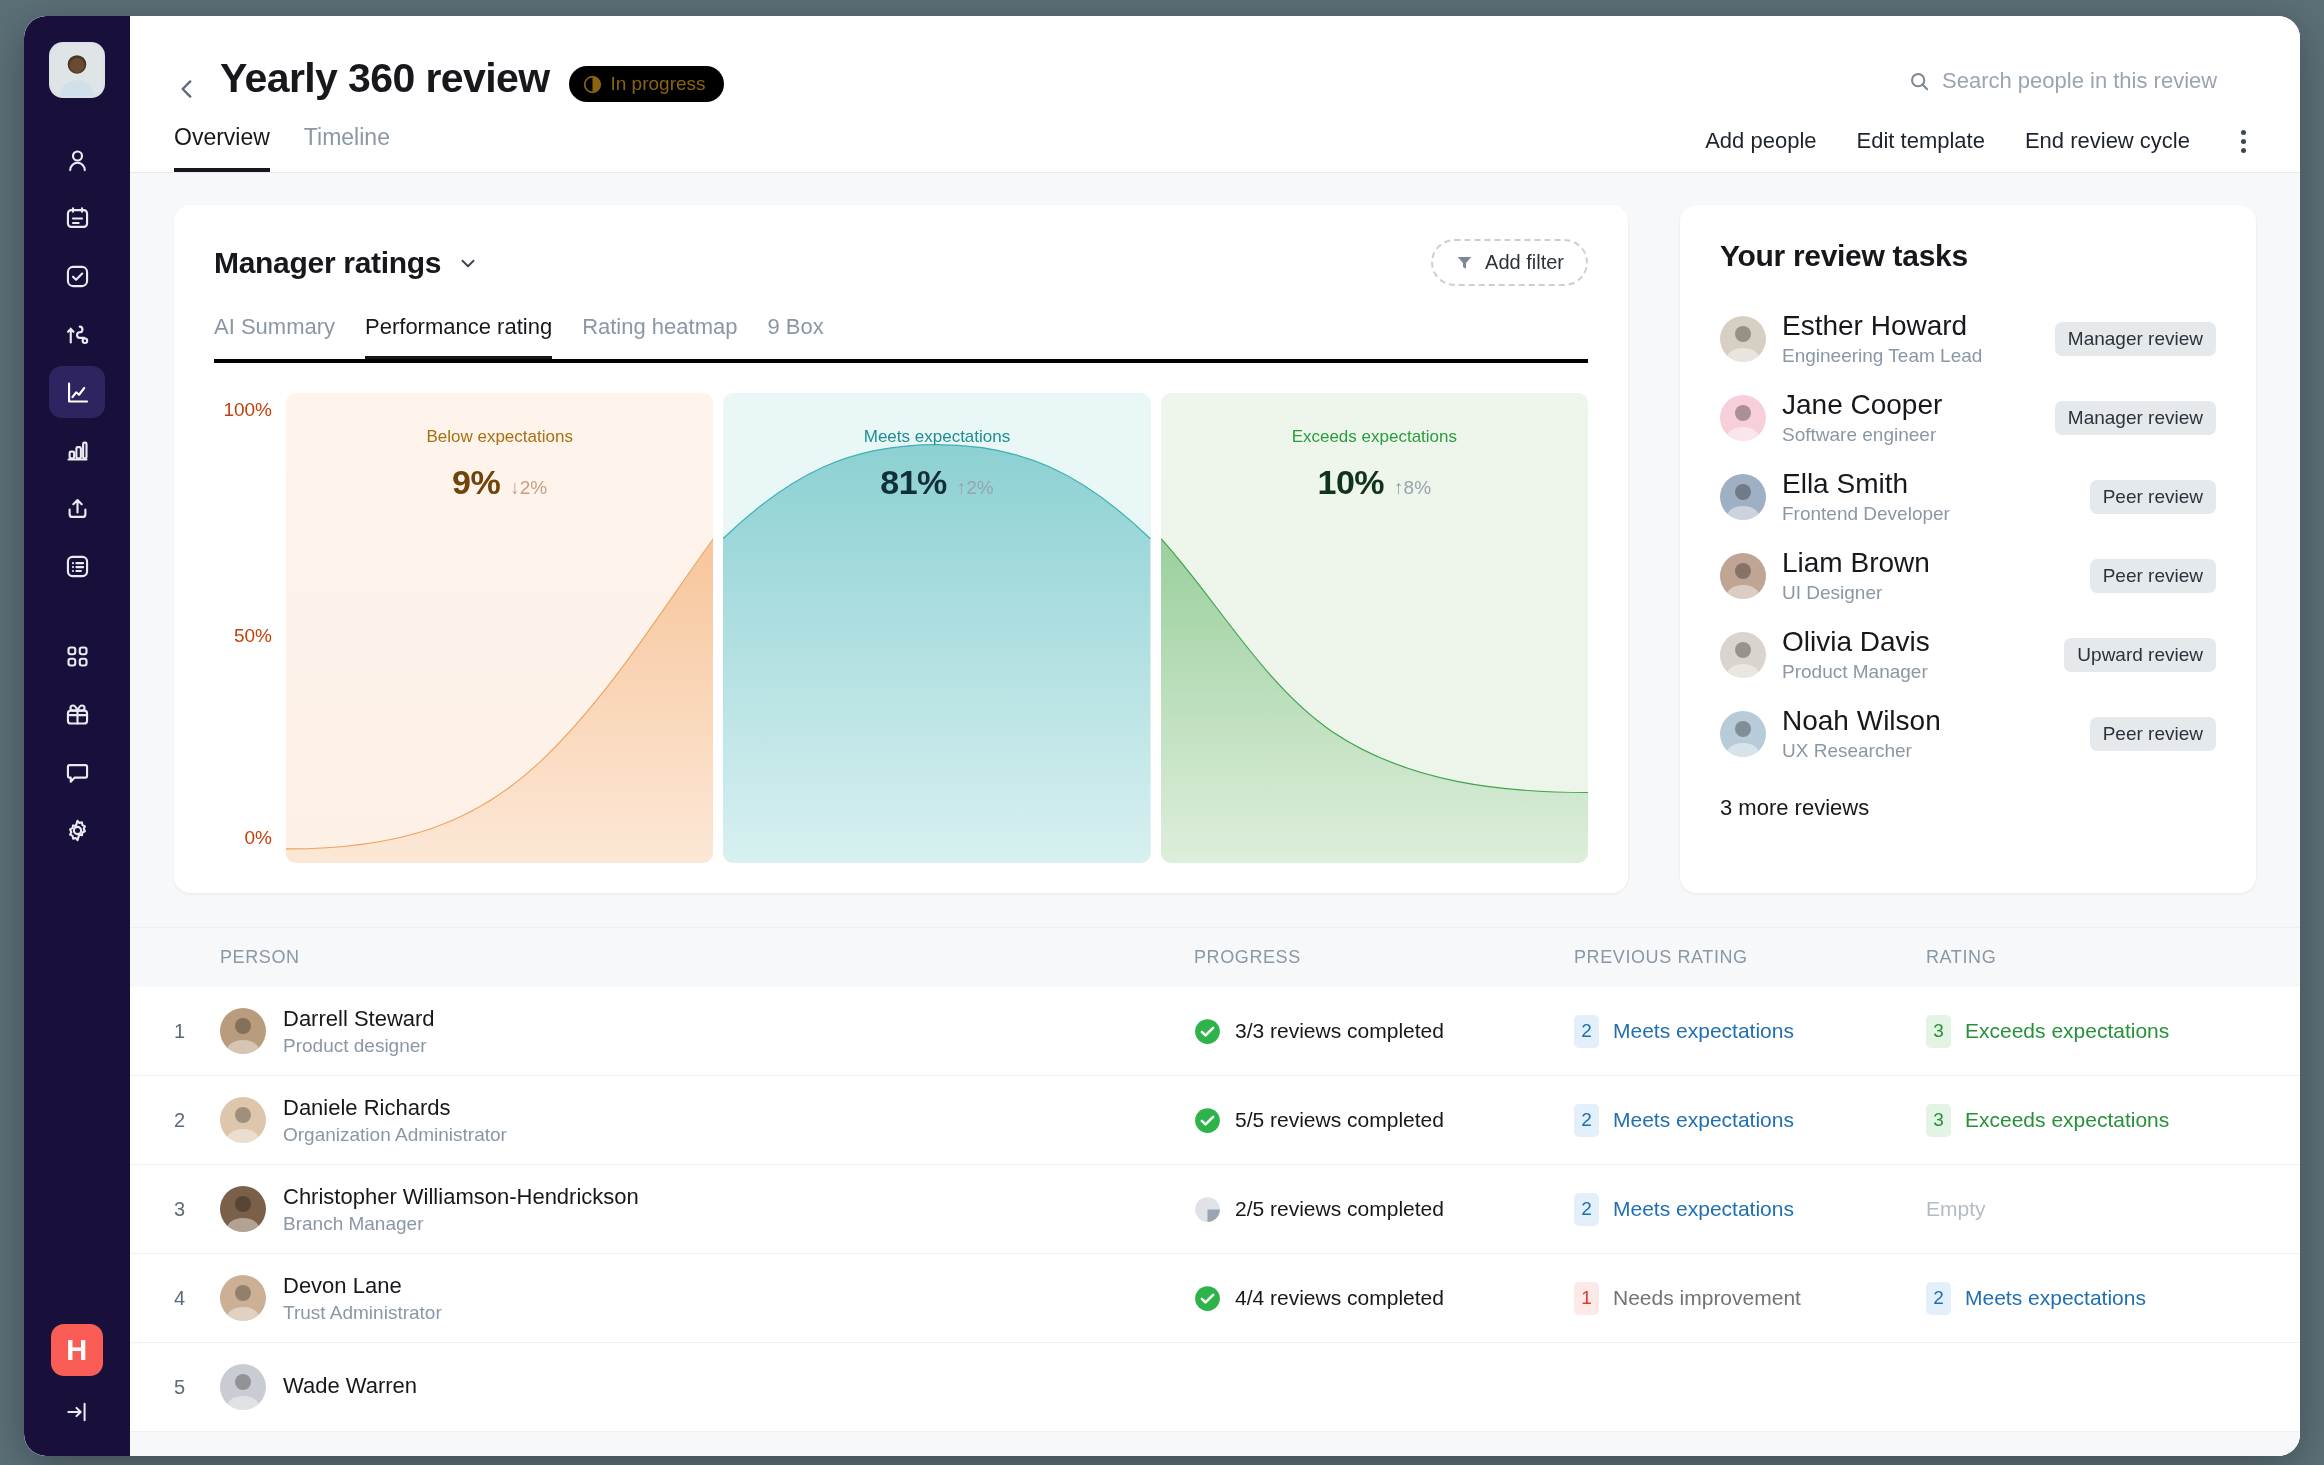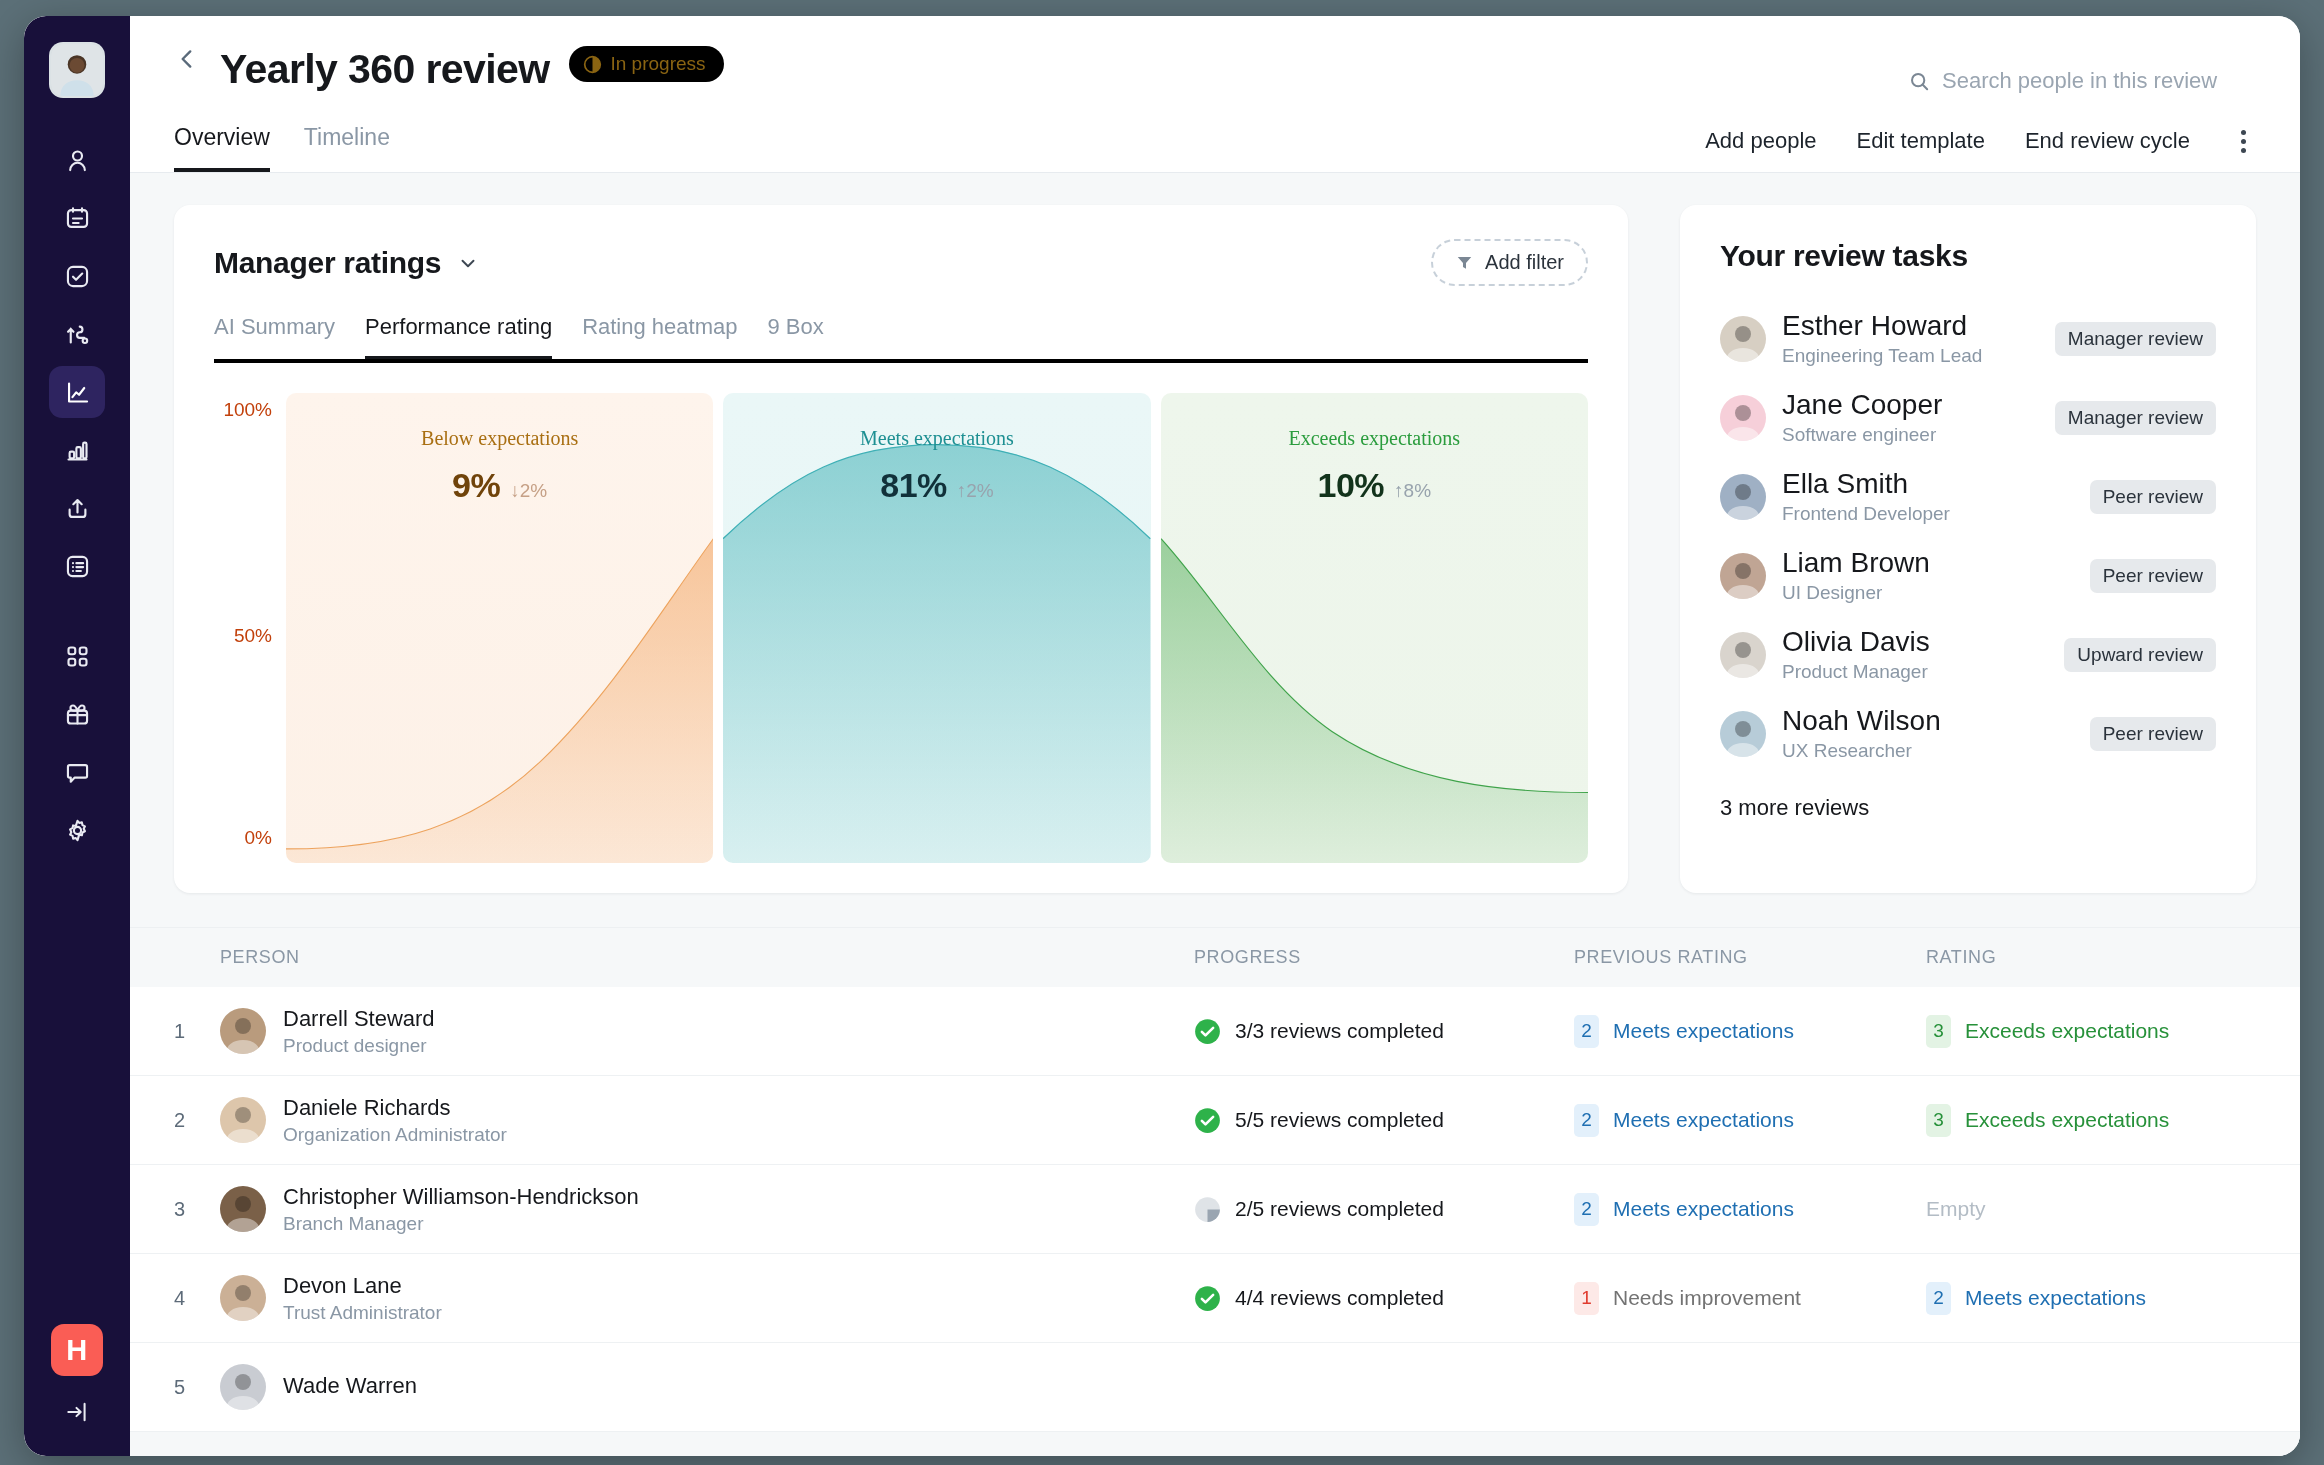--- a/index.html
+++ b/index.html
@@ -56,21 +56,21 @@
     background: #fa5d55; color: #fff;
     display: flex; align-items: center; justify-content: center;
     font-size: 29px; font-weight: bold; letter-spacing: .5px;
   }
   .collapse-btn { width: 52px; height: 44px; display: flex; align-items: center; justify-content: center; cursor: pointer; }
 
   
   .main { flex: 1 1 auto; display: flex; flex-direction: column; background: #ffffff; min-width: 0; }
 
   .topbar { padding: 30px 44px 0 44px; position: relative; flex: 0 0 auto; }
-  .title-row { display: flex; align-items: flex-start; gap: 20px; height: 56px; }
+  .title-row { display: flex; align-items: flex-end; gap: 20px; height: 56px; }
   .back-chevron { width: 26px; height: 26px; cursor: pointer; flex: 0 0 auto; color: #5a6a7a; }
   .page-title { font-size: 41px; font-weight: bold; color: #16181c; letter-spacing: -.6px; white-space: nowrap; }
   .status-pill {
     display: inline-flex; align-items: center; gap: 8px;
     background: #000000; color: #8a6412;
     border-radius: 999px; padding: 7px 18px 7px 14px;
     font-size: 19px; white-space: nowrap;
   }
   .status-pill svg { width: 19px; height: 19px; flex: 0 0 auto; }
 
@@ -125,21 +125,21 @@
   .ctab.active { color: #16181c; border-bottom-color: #16181c; }
 
   .plot-wrap { display: flex; margin-top: 30px; height: 470px; }
   .y-axis { width: 72px; flex: 0 0 72px; position: relative; }
   .y-tick { position: absolute; right: 14px; font-size: 19px; color: #c2410c; white-space: nowrap; }
   .bands { flex: 1 1 auto; display: flex; gap: 10px; position: relative; min-width: 0; }
   .band { flex: 1 1 0; border-radius: 10px; position: relative; overflow: hidden; padding-top: 34px; text-align: center; }
   .band.below   { background: linear-gradient(180deg,#fef4ec 0%,#fdf1e7 100%); }
   .band.meets   { background: linear-gradient(180deg,#eaf7f7 0%,#e7f6f6 100%); }
   .band.exceeds { background: linear-gradient(180deg,#eef6ec 0%,#edf5ea 100%); }
-  .band-label { font-size: 20px; position: relative; z-index: 3; font-family: Liberation Serif, serif; }
+  .band-label { font-size: 17px; position: relative; z-index: 3; }
   .band.below   .band-label { color: #a96f12; }
   .band.meets   .band-label { color: #1d8f92; }
   .band.exceeds .band-label { color: #2a9c3d; }
   .band-value-row { margin-top: 16px; display: flex; align-items: baseline; justify-content: center;
                     gap: 10px; position: relative; z-index: 3; }
   .band-value { font-size: 34px; font-weight: bold; letter-spacing: -.5px; }
   .band.below   .band-value { color: #70430a; }
   .band.meets   .band-value { color: #11313a; }
   .band.exceeds .band-value { color: #12331b; }
   .band-delta { font-size: 19px; color: #98a3ad; white-space: nowrap; }

